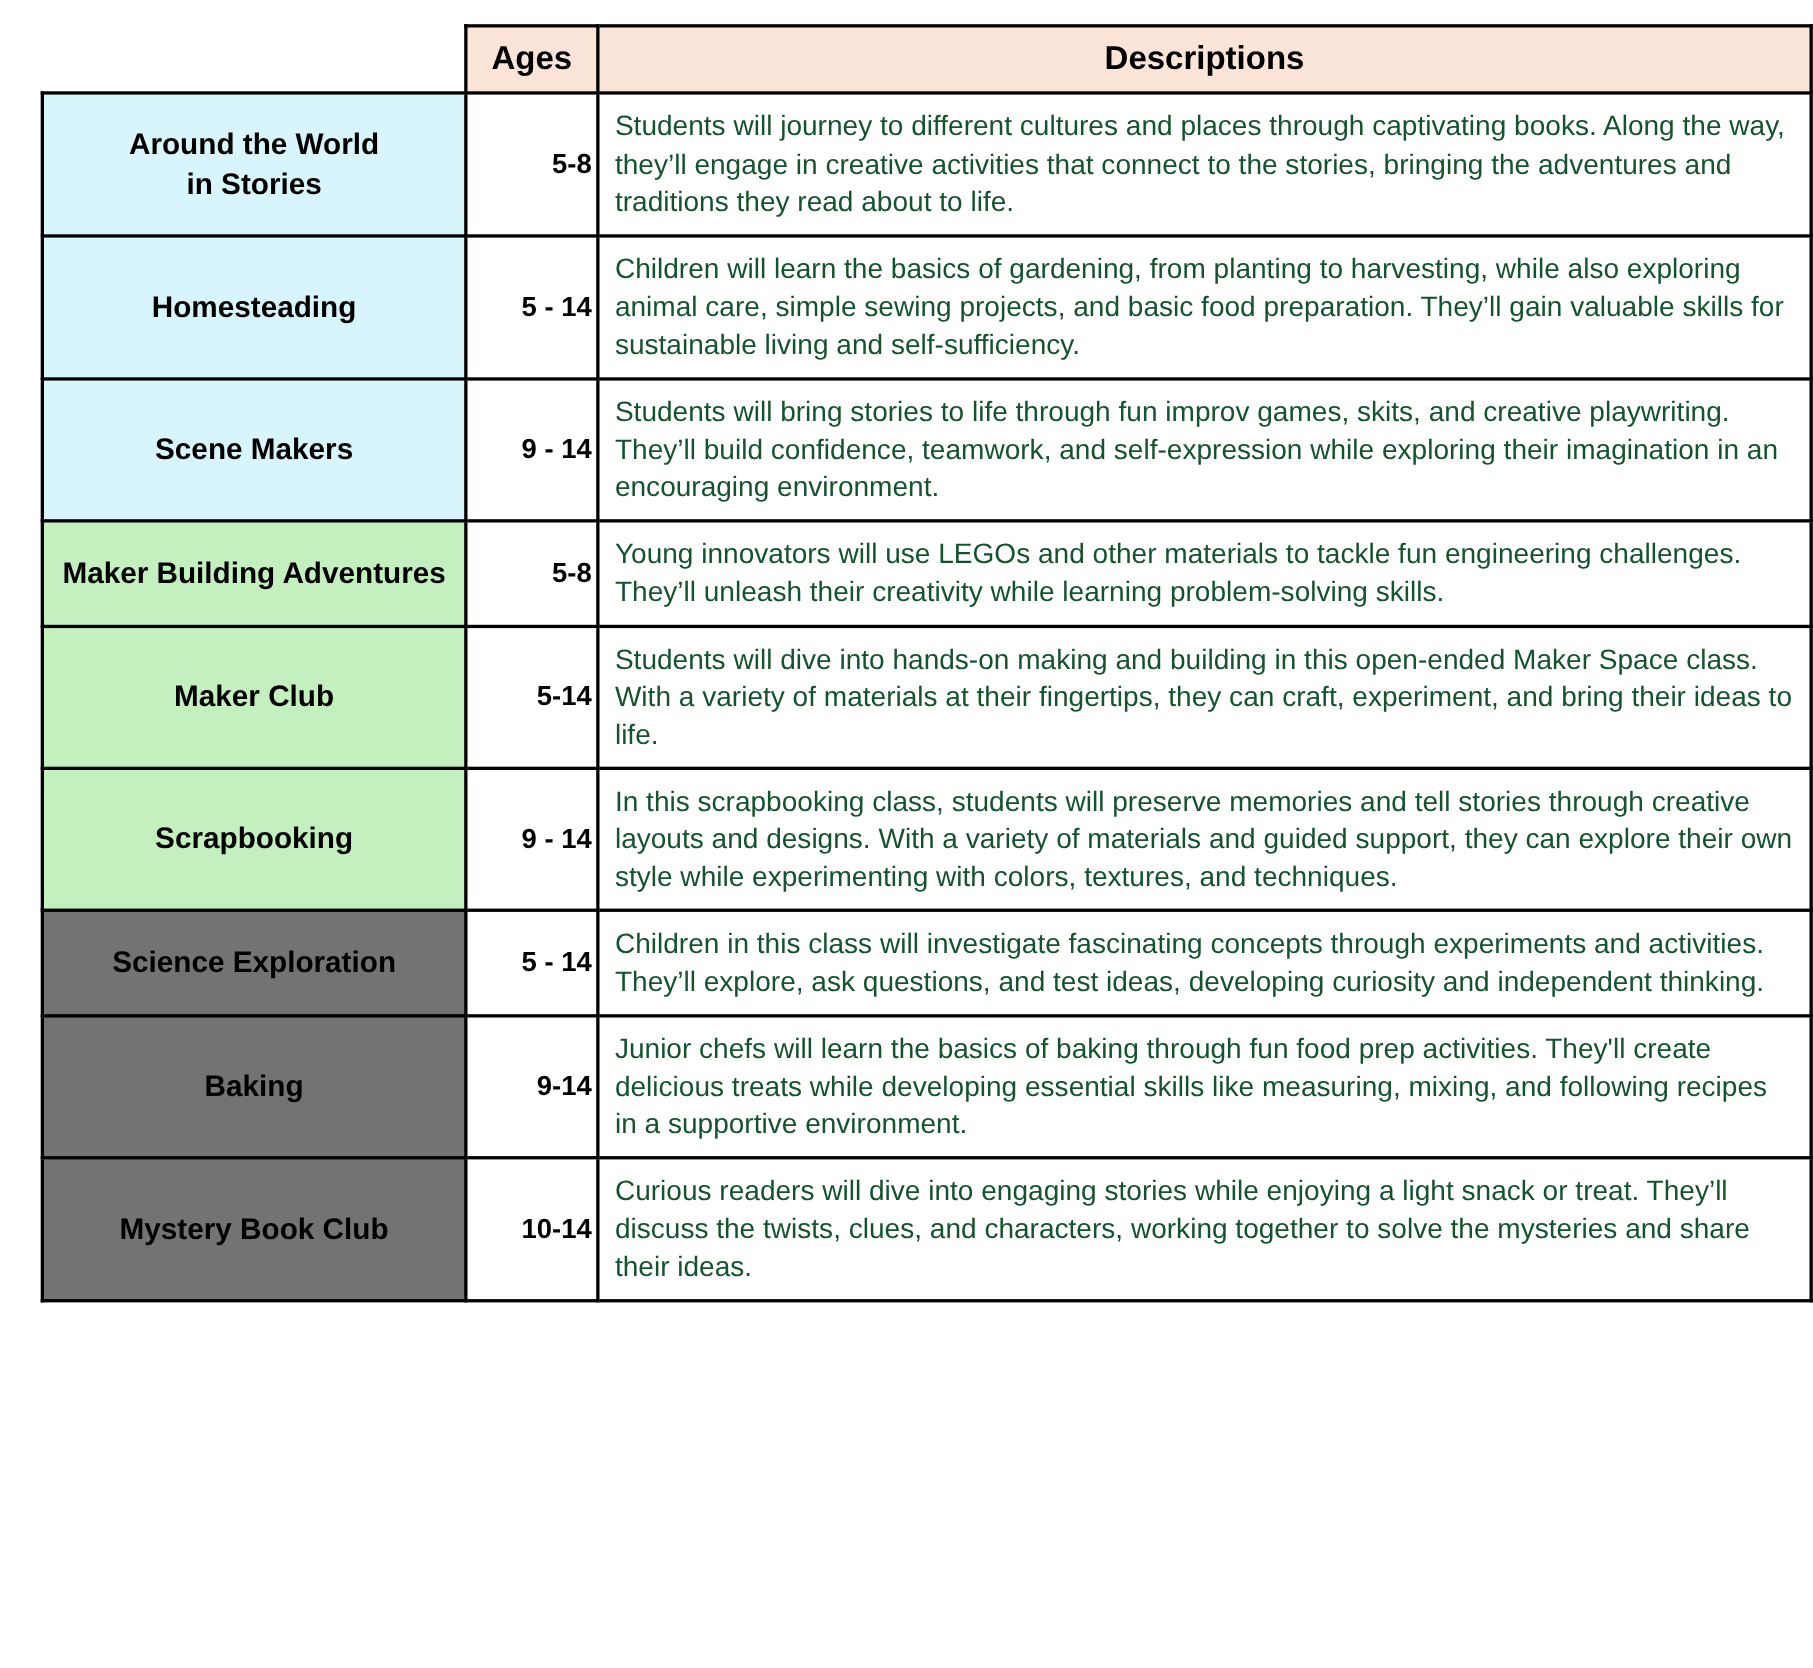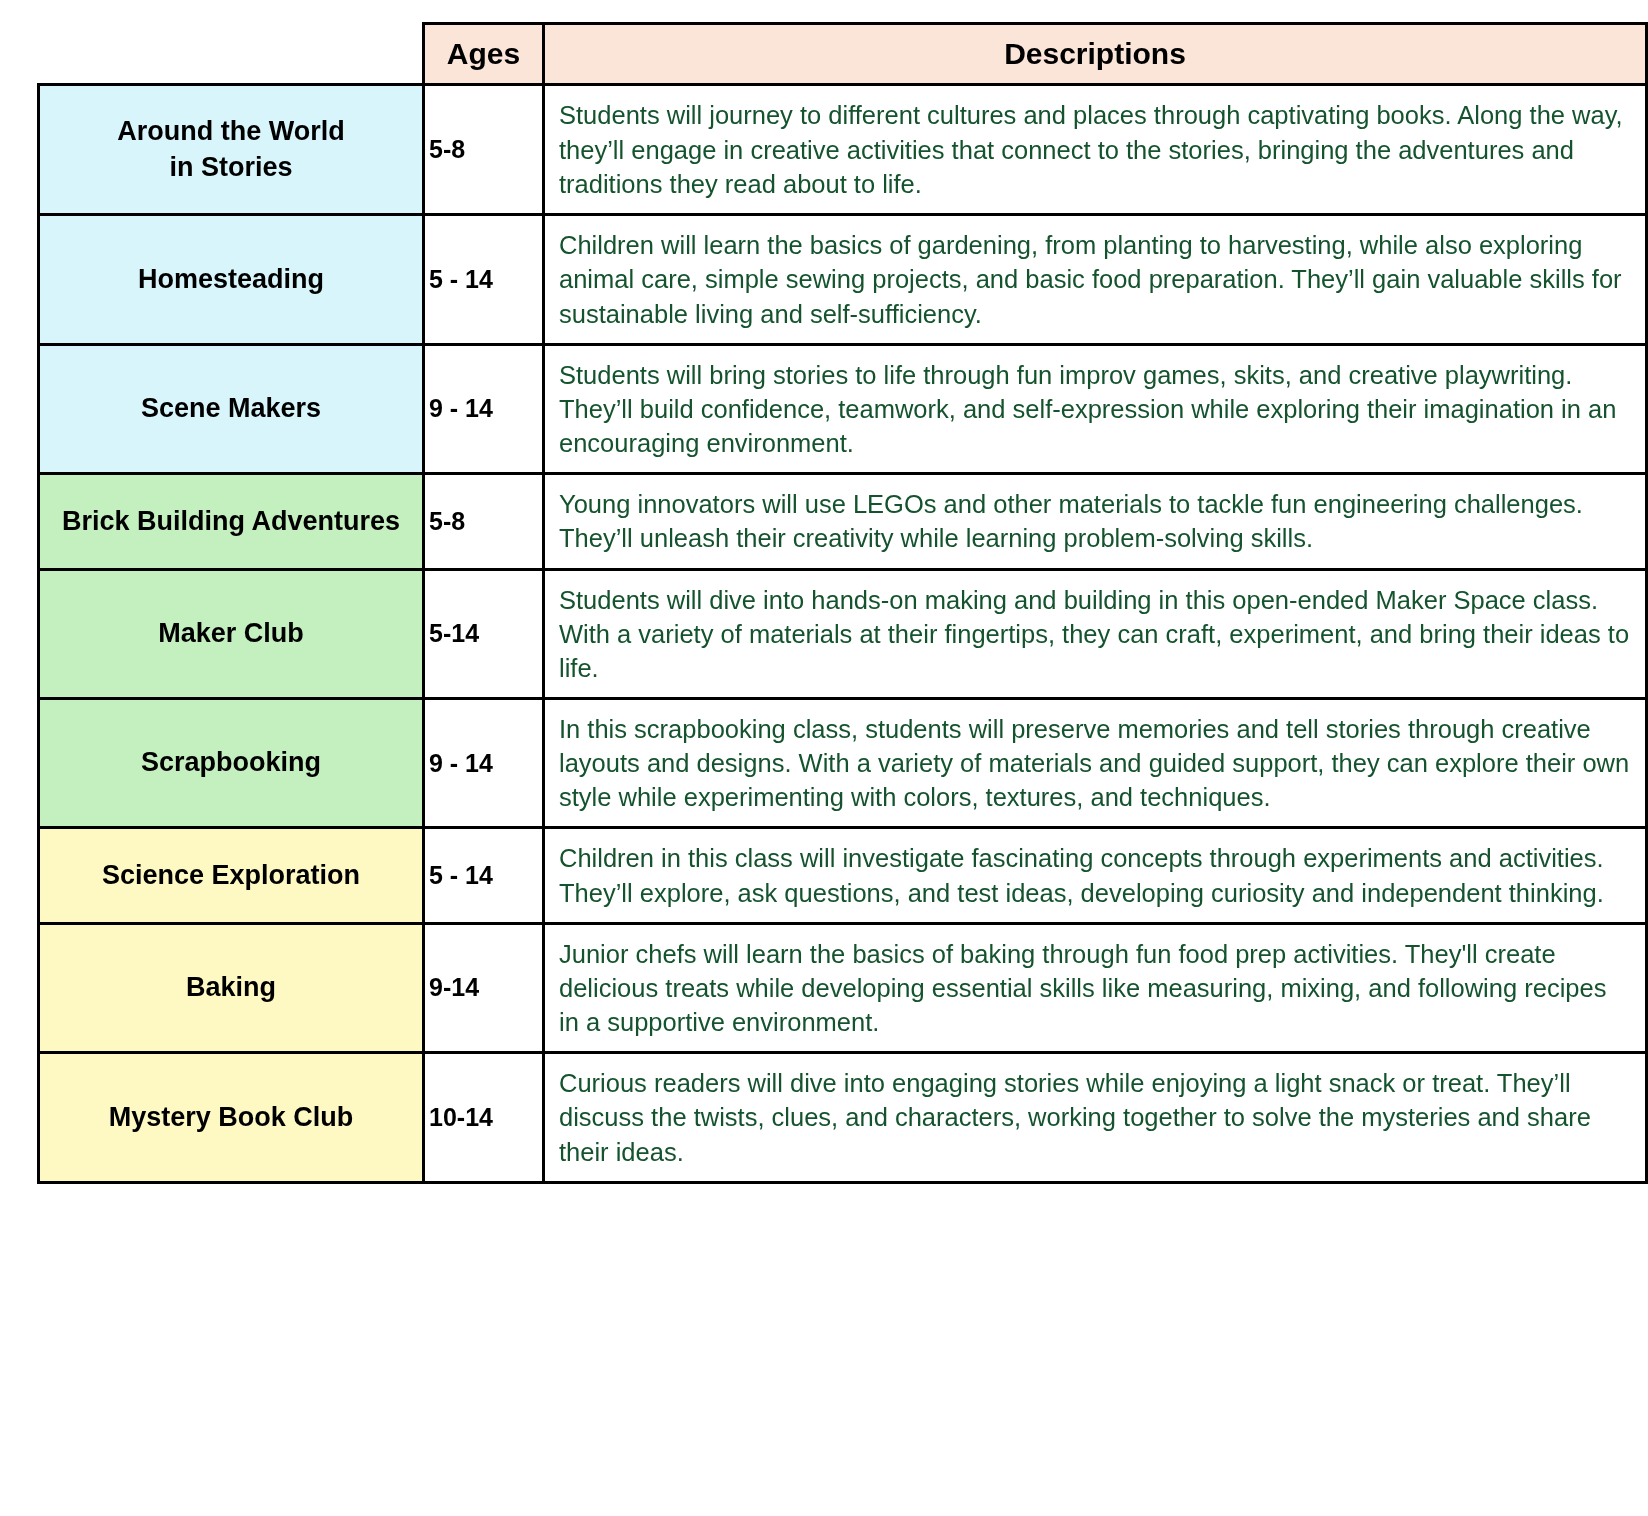--- a/index.html
+++ b/index.html
@@ -61,40 +61,40 @@
 
   td.cls-name {
     text-align: center;
     font-weight: bold;
     font-size: 27px;
     color: #000000;
     padding: 28px 8px;
     line-height: 1.32;
   }
   td.cls-ages {
-    text-align: left;
+    text-align: right;
     font-weight: bold;
     font-size: 25px;
     color: #000000;
     padding: 10px 4px;
     background: #ffffff;
   }
   td.cls-desc {
     text-align: left;
     font-size: 25.5px;
     color: #14532d;
     padding: 12px 14px 12px 14px;
     line-height: 1.34;
     background: #ffffff;
   }
 
   
   .grp-blue   { background: #d8f5fb; }
   .grp-green  { background: #c4efbf; }
-  .grp-purple { background: #fef9c3; }
+  .grp-purple { background: #737373; }
 </style>
 </head>
 <body>
 
 <div id="table-wrap">
   <table class="class-table">
     <colgroup>
       <col class="c-name">
       <col class="c-ages">
       <col class="c-desc">
@@ -116,21 +116,21 @@
           <td class="cls-name grp-blue"><span>Homesteading</span></td>
           <td class="cls-ages">5 - 14</td>
           <td class="cls-desc">Children will learn the basics of gardening, from planting to harvesting, while also exploring animal care, simple sewing projects, and basic food preparation. They’ll gain valuable skills for sustainable living and self-sufficiency.</td>
         </tr>
         <tr>
           <td class="cls-name grp-blue"><span>Scene Makers</span></td>
           <td class="cls-ages">9 - 14</td>
           <td class="cls-desc">Students will bring stories to life through fun improv games, skits, and creative playwriting. They’ll build confidence, teamwork, and self-expression while exploring their imagination in an encouraging environment.</td>
         </tr>
         <tr>
-          <td class="cls-name grp-green"><span>Brick Building Adventures</span></td>
+          <td class="cls-name grp-green"><span>Maker Building Adventures</span></td>
           <td class="cls-ages">5-8</td>
           <td class="cls-desc">Young innovators will use LEGOs and other materials to tackle fun engineering challenges. They’ll unleash their creativity while learning problem-solving skills.</td>
         </tr>
         <tr>
           <td class="cls-name grp-green"><span>Maker Club</span></td>
           <td class="cls-ages">5-14</td>
           <td class="cls-desc">Students will dive into hands-on making and building in this open-ended Maker Space class. With a variety of materials at their fingertips, they can craft, experiment, and bring their ideas to life.</td>
         </tr>
         <tr>
           <td class="cls-name grp-green"><span>Scrapbooking</span></td>

